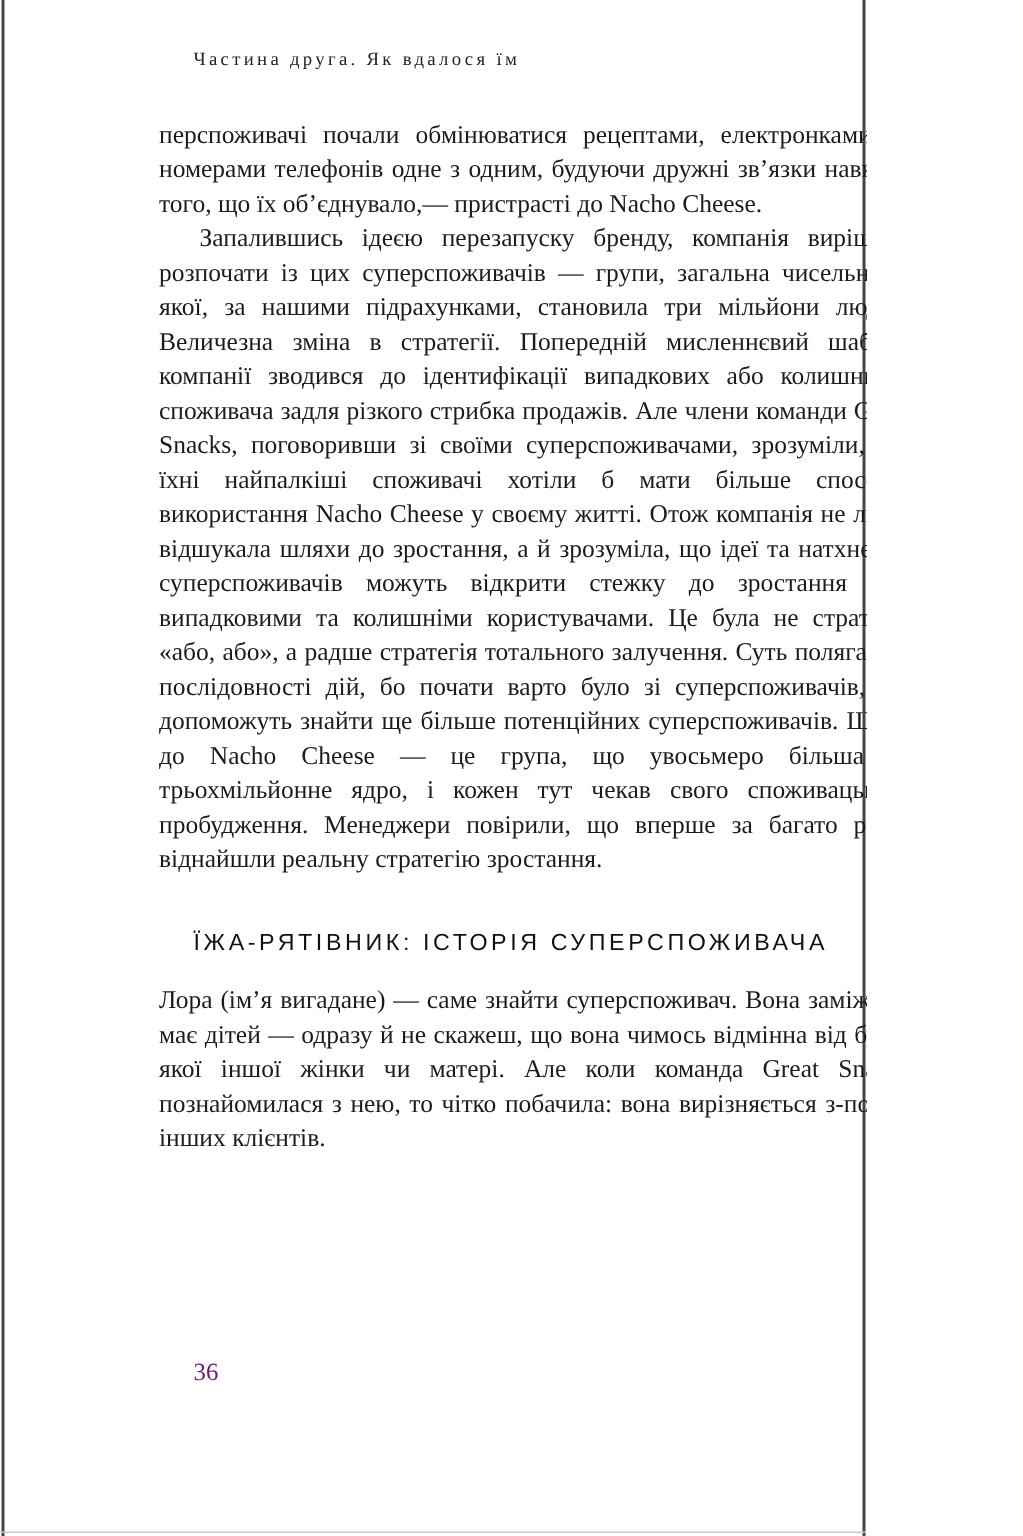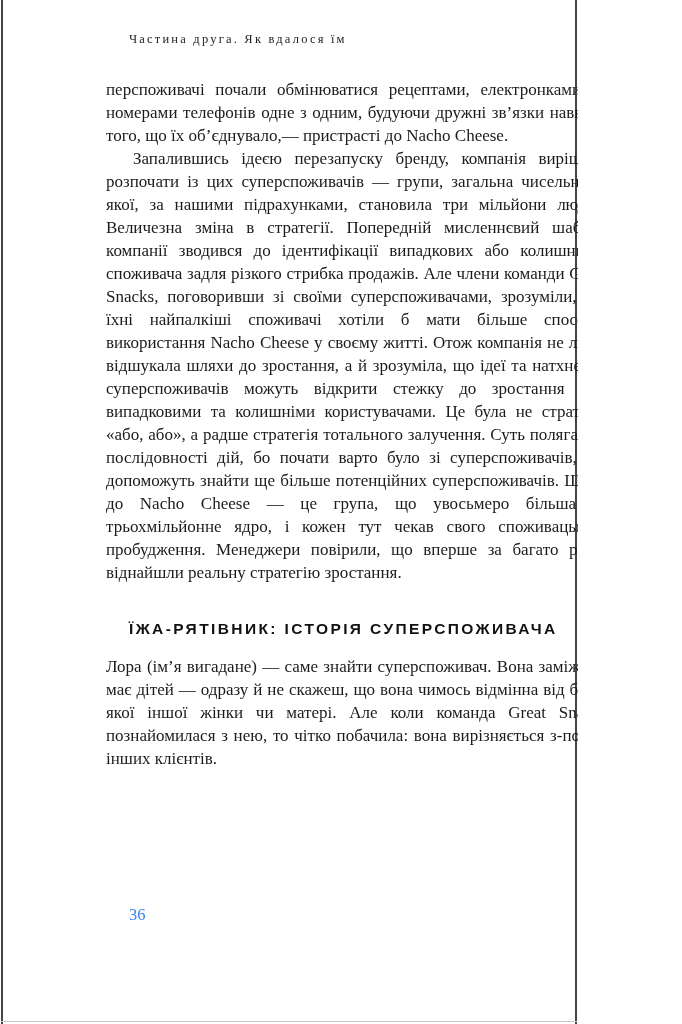--- a/index.html
+++ b/index.html
@@ -55,31 +55,31 @@
     text-align: justify;
     color: #1b1b1b;
   }
   .body-par.indent {
     text-indent: 27px;
   }
   .section-heading {
     margin: 36px 0 17px 23px;
     font-family: "Liberation Sans", "DejaVu Sans", sans-serif;
     font-size: 15.5px;
-    font-weight: bold;
+    font-weight: normal;
     letter-spacing: 2.4px;
     color: #111111;
     white-space: nowrap;
   }
   .page-number {
     position: absolute;
     top: 905px;
     left: 129px;
     font-size: 16.5px;
-    color: #3b82f6;
+    color: #701a75;
   }
 </style>
 </head>
 <body>
 
 <div class="page">
 
   <div class="edge edge-left"></div>
   <div class="edge edge-right"></div>
   <div class="edge-bottom"></div>

